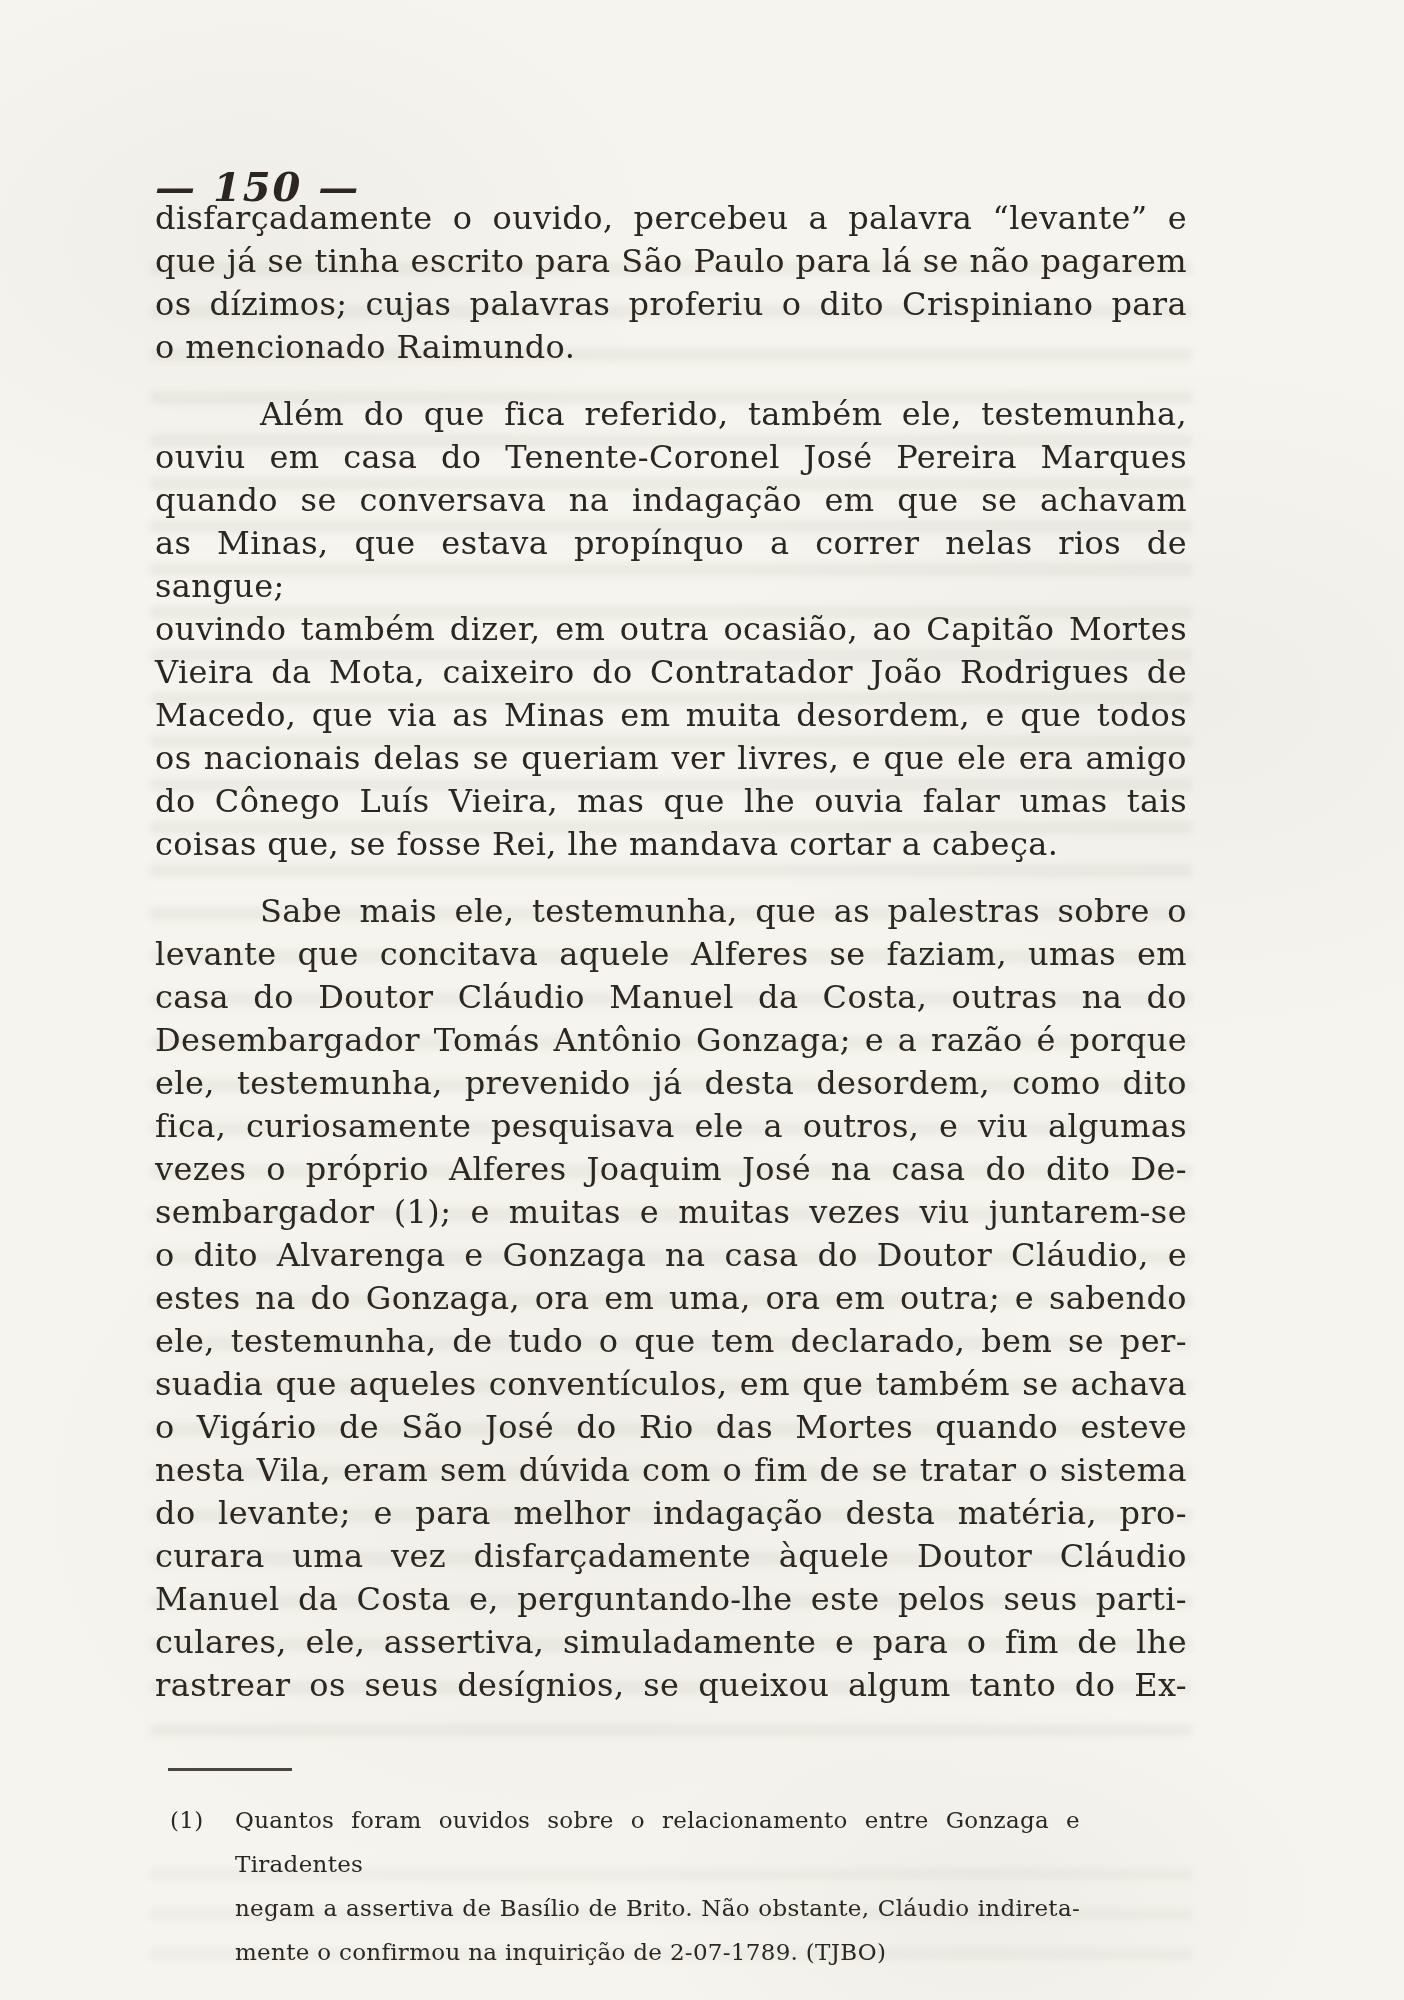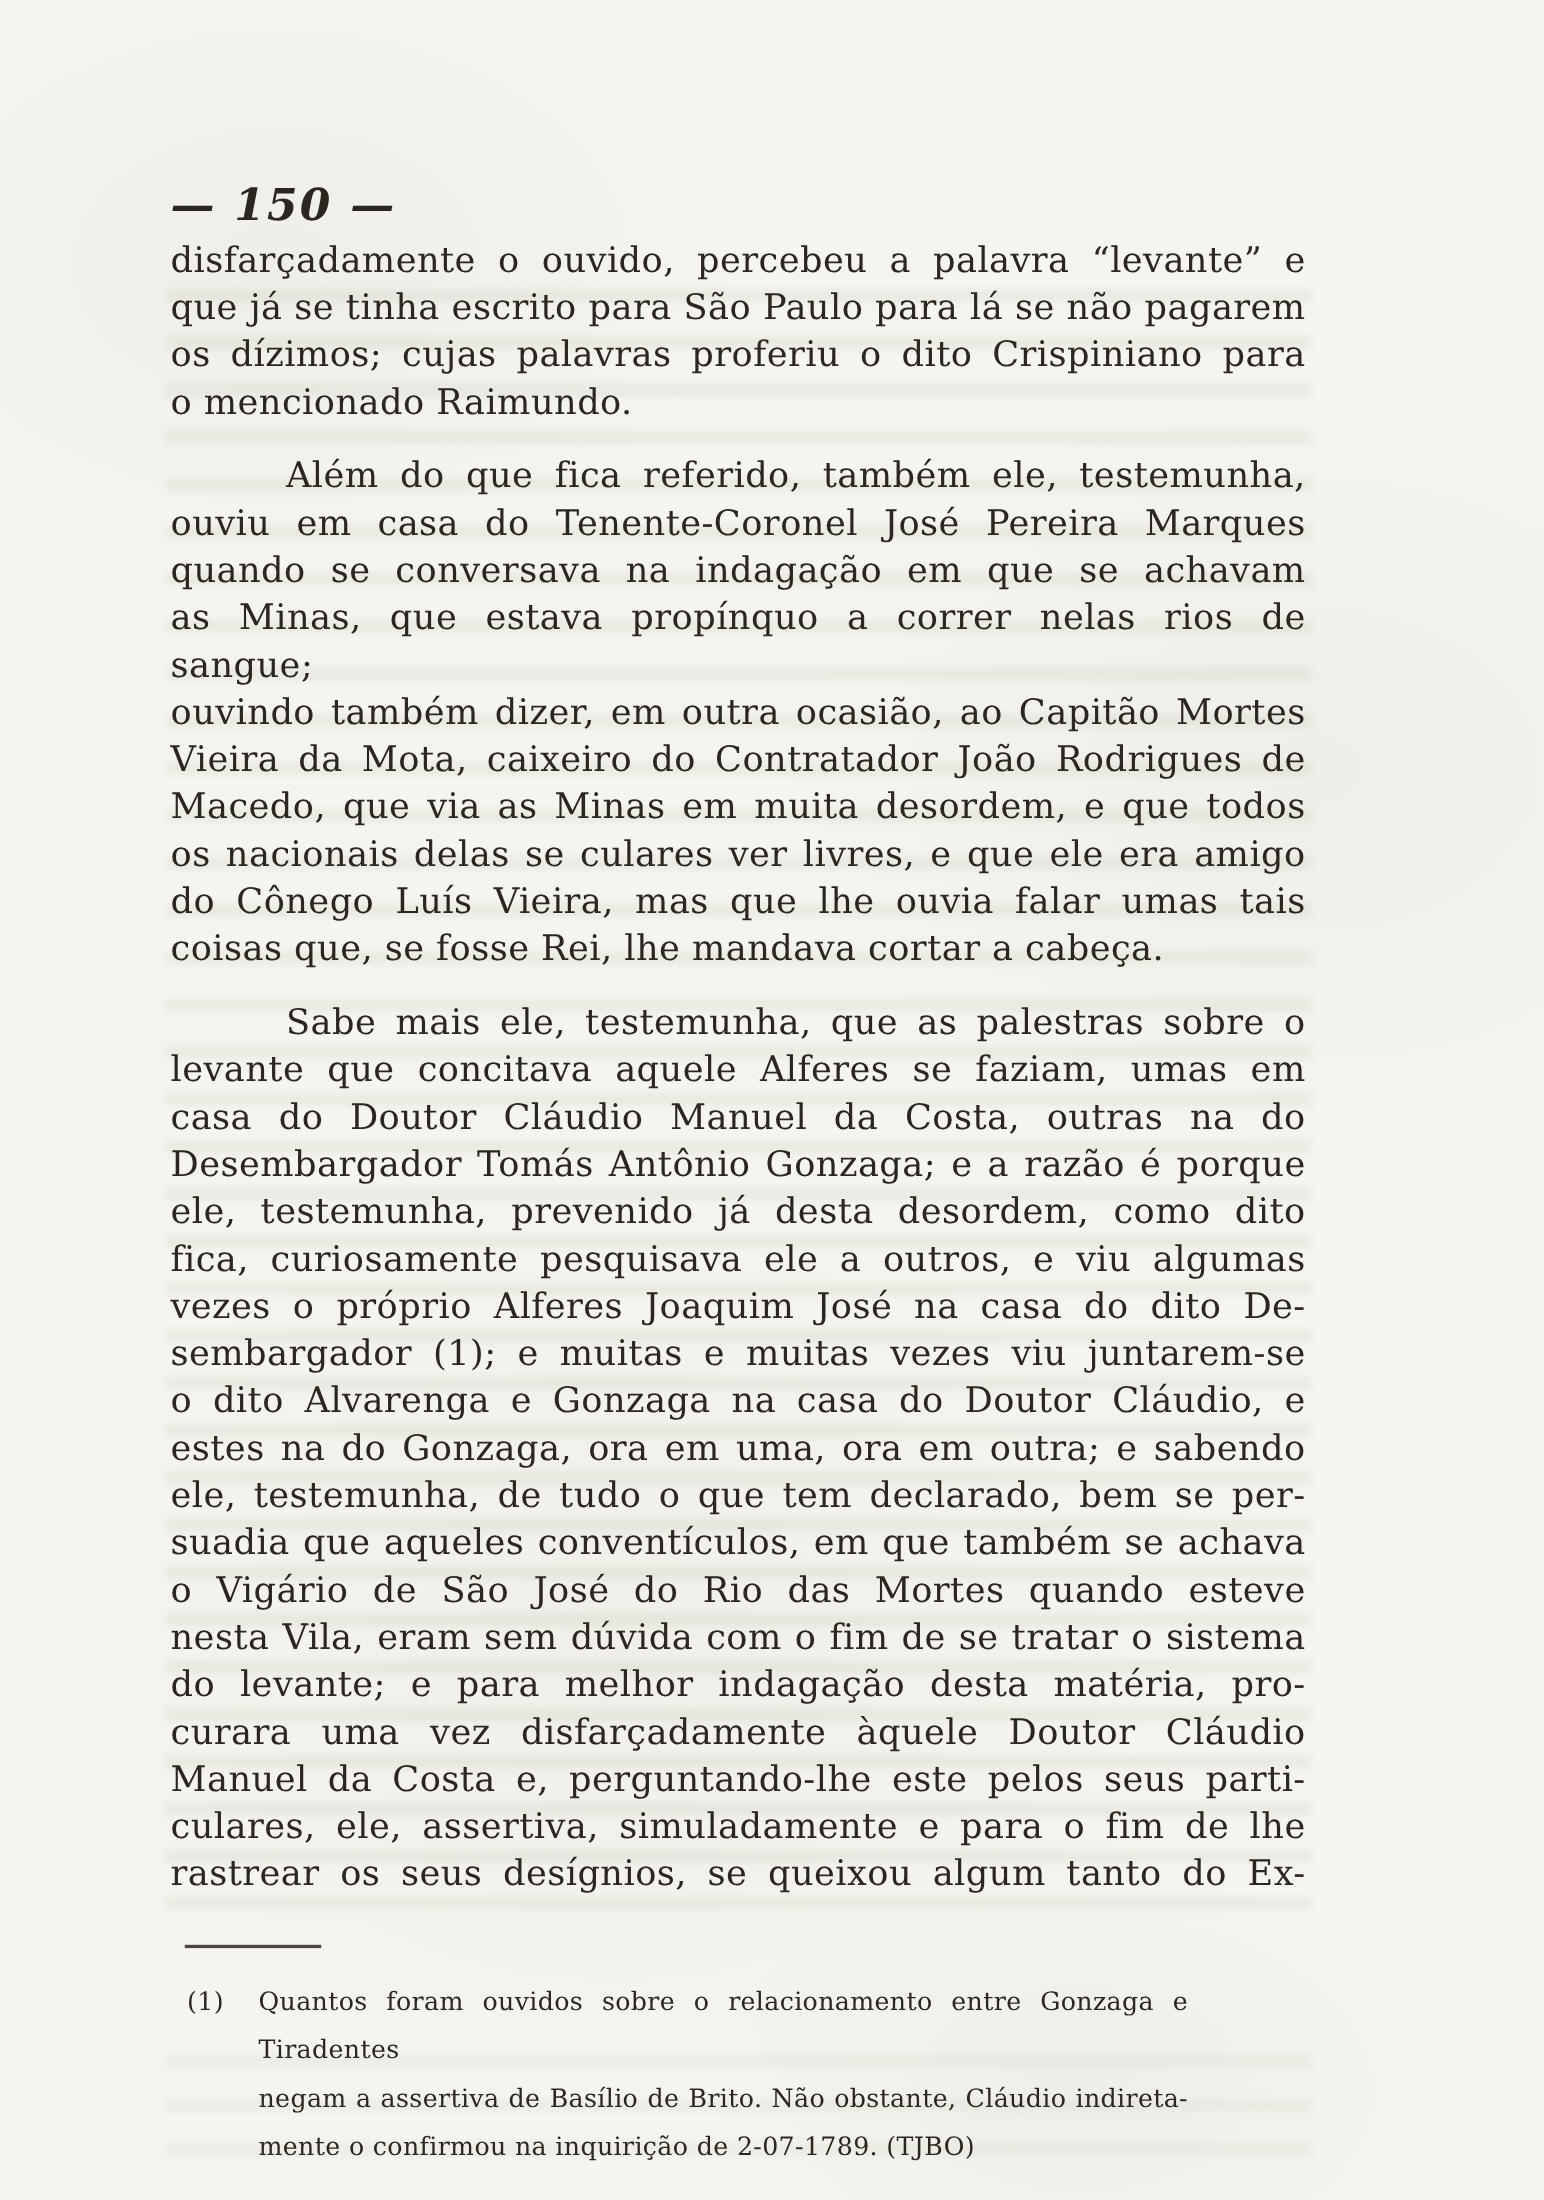--- a/index.html
+++ b/index.html
@@ -50,21 +50,21 @@
     position: absolute;
     left: 155px; top: 163px; width: 1032px;
     text-align: left;
     font-size: 40px;
     font-weight: bold;
     letter-spacing: 2px;
     font-style: italic;
   }
   .text-block {
     position: absolute;
-    left: 155px; top: 215px; width: 1032px;
+    left: 155px; top: 197px; width: 1032px;
     font-size: 32px;
     line-height: 43px;
     letter-spacing: 0.4px;
   }
   .paragraph.spaced { margin-top: 24px; }
   .line {
     text-align: justify;
     text-align-last: justify;
     -moz-text-align-last: justify;
     white-space: normal;
@@ -110,21 +110,21 @@
       <div class="line natural">o mencionado Raimundo.</div>
     </div>
     <div class="paragraph spaced">
       <div class="line indent">Além do que fica referido, também ele, testemunha,</div>
       <div class="line">ouviu em casa do Tenente-Coronel José Pereira Marques</div>
       <div class="line">quando se conversava na indagação em que se achavam</div>
       <div class="line">as Minas, que estava propínquo a correr nelas rios de sangue;</div>
       <div class="line">ouvindo também dizer, em outra ocasião, ao Capitão Mortes</div>
       <div class="line">Vieira da Mota, caixeiro do Contratador João Rodrigues de</div>
       <div class="line">Macedo, que via as Minas em muita desordem, e que todos</div>
-      <div class="line">os nacionais delas se culares ver livres, e que ele era amigo</div>
+      <div class="line">os nacionais delas se queriam ver livres, e que ele era amigo</div>
       <div class="line">do Cônego Luís Vieira, mas que lhe ouvia falar umas tais</div>
       <div class="line natural">coisas que, se fosse Rei, lhe mandava cortar a cabeça.</div>
     </div>
     <div class="paragraph spaced">
       <div class="line indent">Sabe mais ele, testemunha, que as palestras sobre o</div>
       <div class="line">levante que concitava aquele Alferes se faziam, umas em</div>
       <div class="line">casa do Doutor Cláudio Manuel da Costa, outras na do</div>
       <div class="line">Desembargador Tomás Antônio Gonzaga; e a razão é porque</div>
       <div class="line">ele, testemunha, prevenido já desta desordem, como dito</div>
       <div class="line">fica, curiosamente pesquisava ele a outros, e viu algumas</div>

